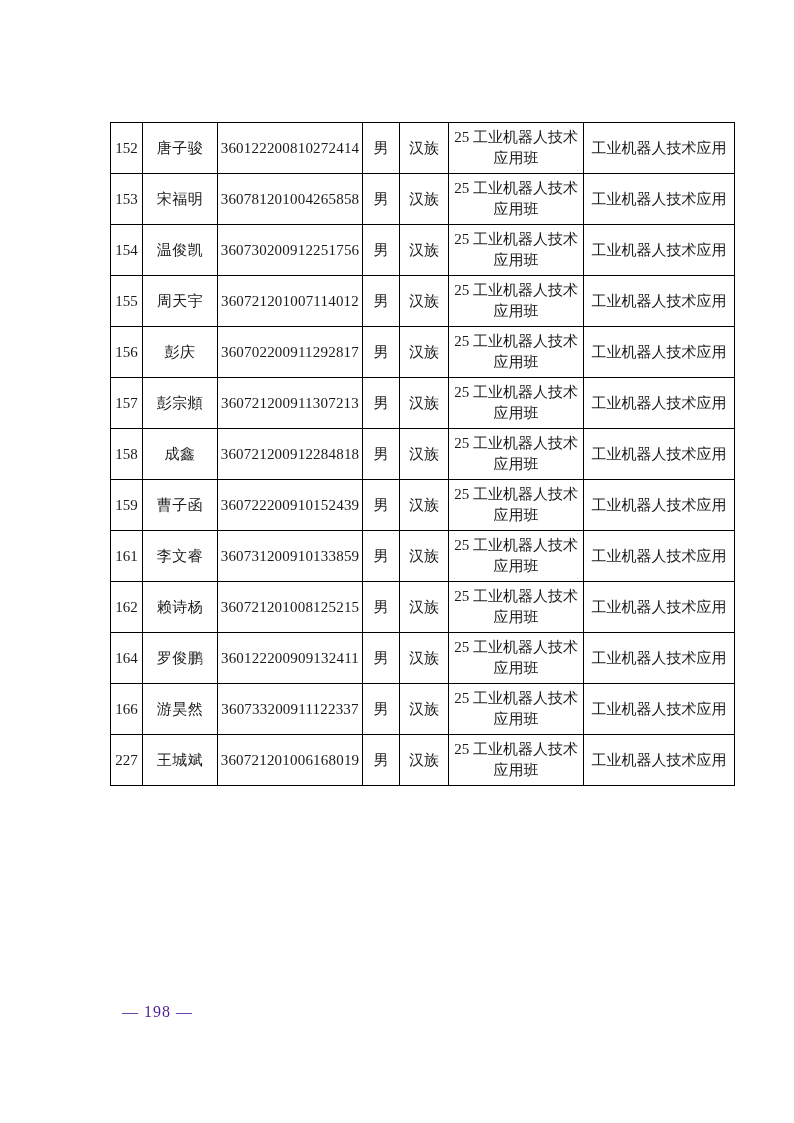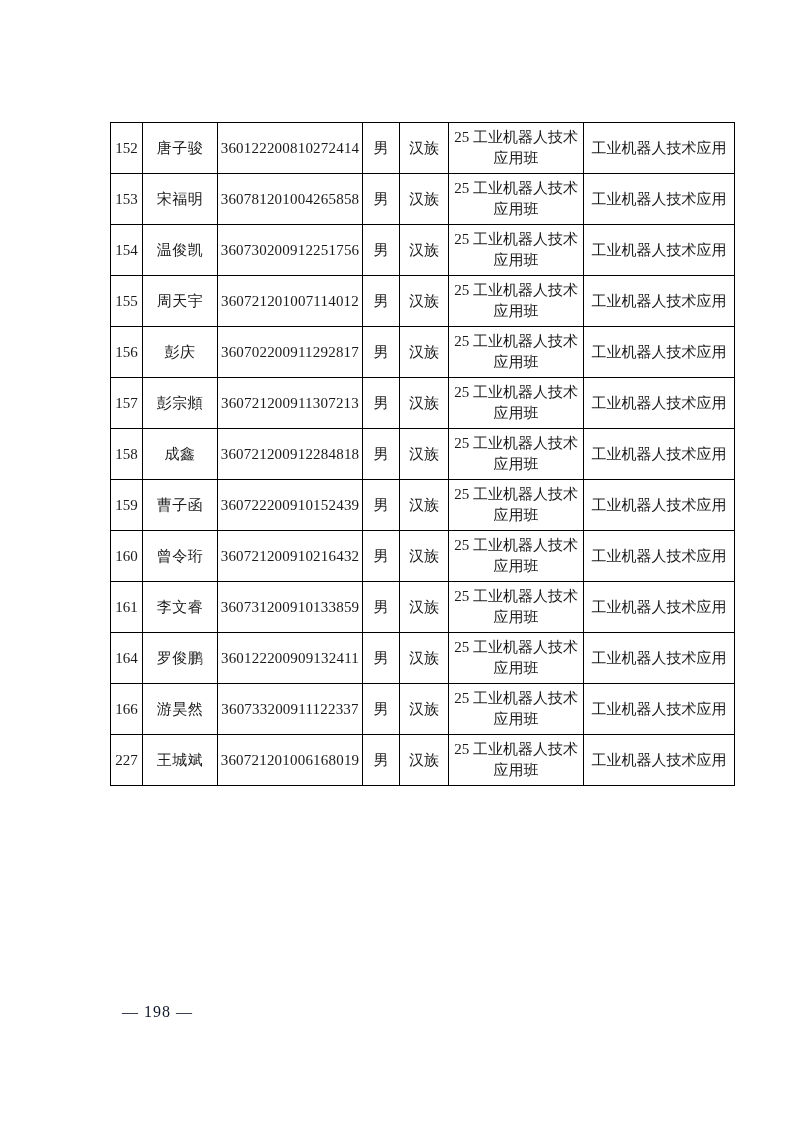--- a/index.html
+++ b/index.html
@@ -40,21 +40,21 @@
   .c-ethnicity { width: 48px; }
   .c-class  { width: 134px; font-size: 14px; line-height: 21px; margin-left: 48px; }
   .c-major  { width: 150px; font-size: 15px; white-space: nowrap; }
   .cls-line { white-space: nowrap; }
   .footer {
     position: absolute;
     left: 122px;
     top: 1003px;
     font-size: 16px;
     letter-spacing: 1px;
-    color: #0f172a;
+    color: #4c1d95;
   }
 </style>
 </head>
 <body>
 
 <div class="page">
   <table class="roster">
     <colgroup>
       <col class="c-no">
         <col class="c-name">
@@ -162,46 +162,46 @@
     <td class="c-id">360722200910152439</td>
     <td class="c-gender">男</td>
     <td class="c-ethnicity">汉族</td>
     <td class="c-class">
       <div class="cls-line">25 工业机器人技术</div>
       <div class="cls-line">应用班</div>
     </td>
     <td class="c-major">工业机器人技术应用</td>
   </tr>
 
-  <tr>
-    <td class="c-no">160</td>
-    <td class="c-name">曾令珩</td>
-    <td class="c-id">360721200910216432</td>
-    <td class="c-gender">男</td>
-    <td class="c-ethnicity">汉族</td>
-    <td class="c-class">
-      <div class="cls-line">25 工业机器人技术</div>
-      <div class="cls-line">应用班</div>
-    </td>
-    <td class="c-major">工业机器人技术应用</td>
-  </tr>
 
   <tr>
     <td class="c-no">161</td>
     <td class="c-name">李文睿</td>
     <td class="c-id">360731200910133859</td>
     <td class="c-gender">男</td>
     <td class="c-ethnicity">汉族</td>
     <td class="c-class">
       <div class="cls-line">25 工业机器人技术</div>
       <div class="cls-line">应用班</div>
     </td>
     <td class="c-major">工业机器人技术应用</td>
   </tr>
 
+  <tr>
+    <td class="c-no">162</td>
+    <td class="c-name">赖诗杨</td>
+    <td class="c-id">360721201008125215</td>
+    <td class="c-gender">男</td>
+    <td class="c-ethnicity">汉族</td>
+    <td class="c-class">
+      <div class="cls-line">25 工业机器人技术</div>
+      <div class="cls-line">应用班</div>
+    </td>
+    <td class="c-major">工业机器人技术应用</td>
+  </tr>
 
 
   <tr>
     <td class="c-no">164</td>
     <td class="c-name">罗俊鹏</td>
     <td class="c-id">360122200909132411</td>
     <td class="c-gender">男</td>
     <td class="c-ethnicity">汉族</td>
     <td class="c-class">
       <div class="cls-line">25 工业机器人技术</div>

